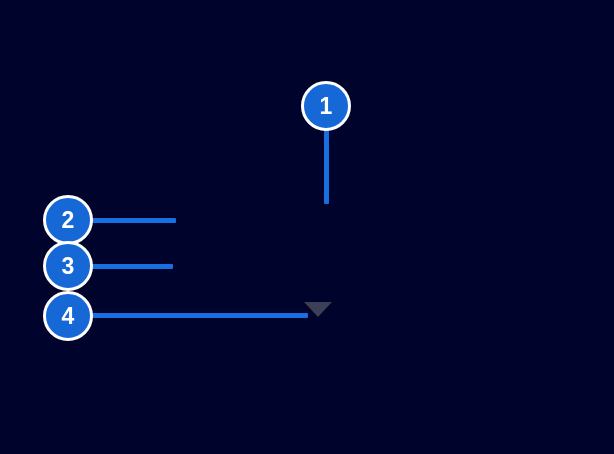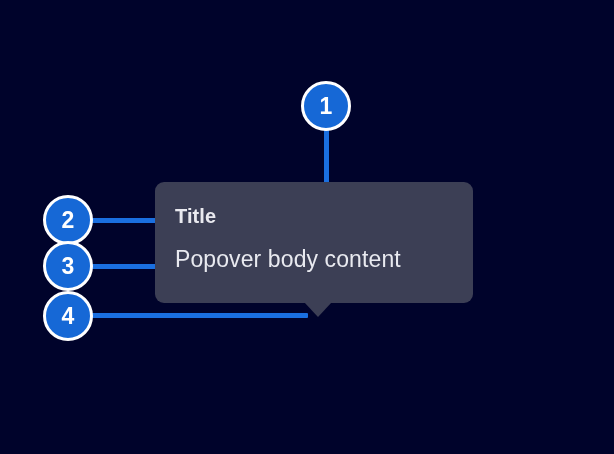--- a/index.html
+++ b/index.html
@@ -109,24 +109,20 @@
 <div id="stage">
 
   <div class="leader-v" style="left:324px; top:106px; height:98px;"></div>
 
   <div class="leader" style="left:66px; top:218px; width:110px;"></div>
 
   <div class="leader" style="left:66px; top:264px; width:107px;"></div>
 
   <div class="leader" style="left:66px; top:313px; width:242px;"></div>
 
-  <div class="popover">
-    <div class="popover-header">Title</div>
-    <div class="popover-body">Popover body content</div>
-  </div>
   <div class="popover-arrow"></div>
 
   <div class="marker m1">1</div>
 
   <div class="marker m2">2</div>
 
   <div class="marker m3">3</div>
 
   <div class="marker m4">4</div>
 

